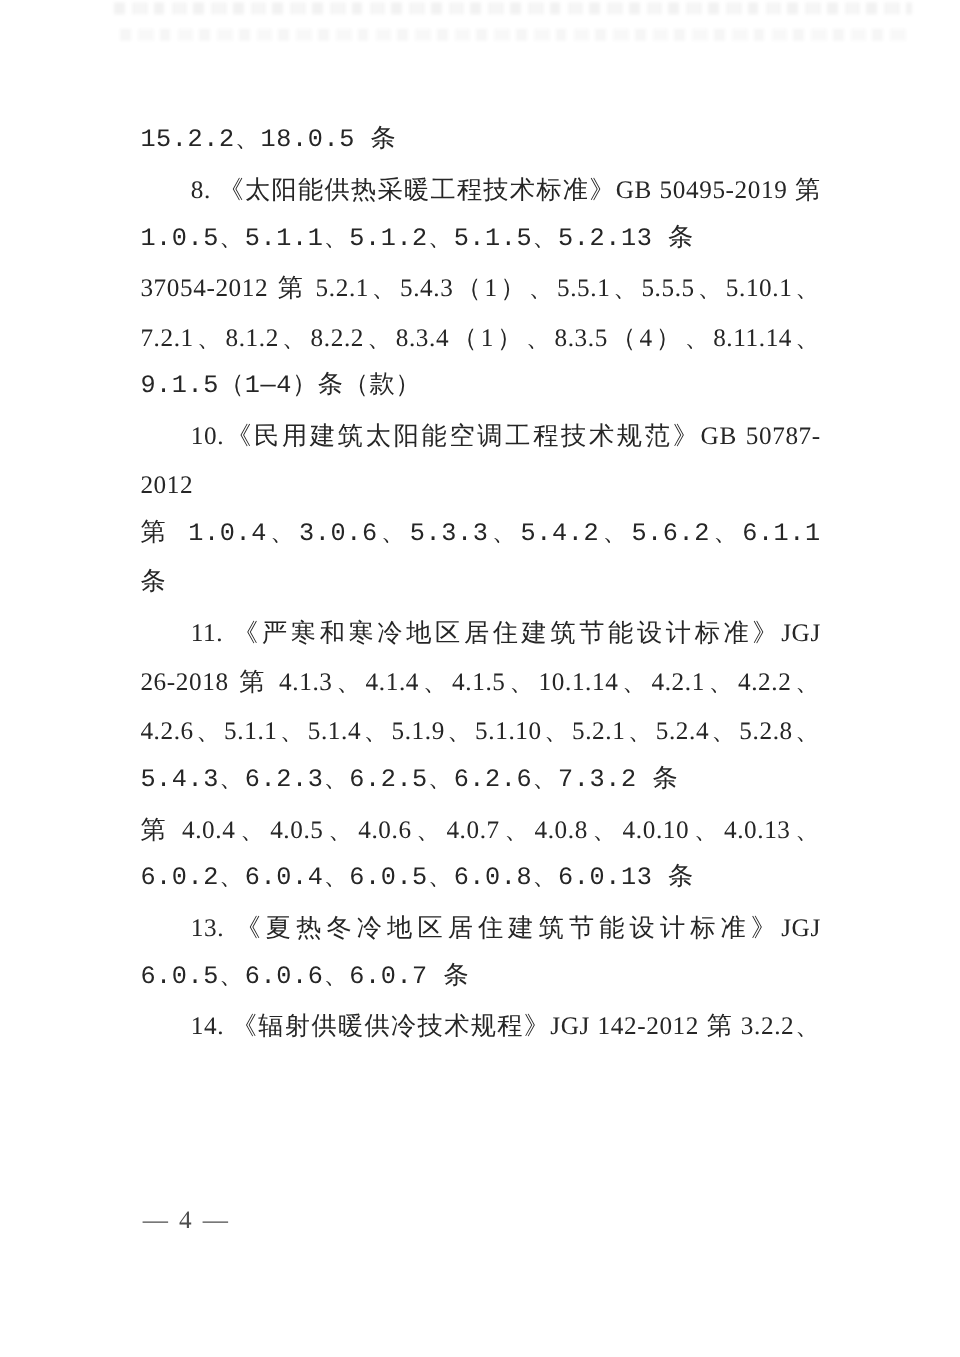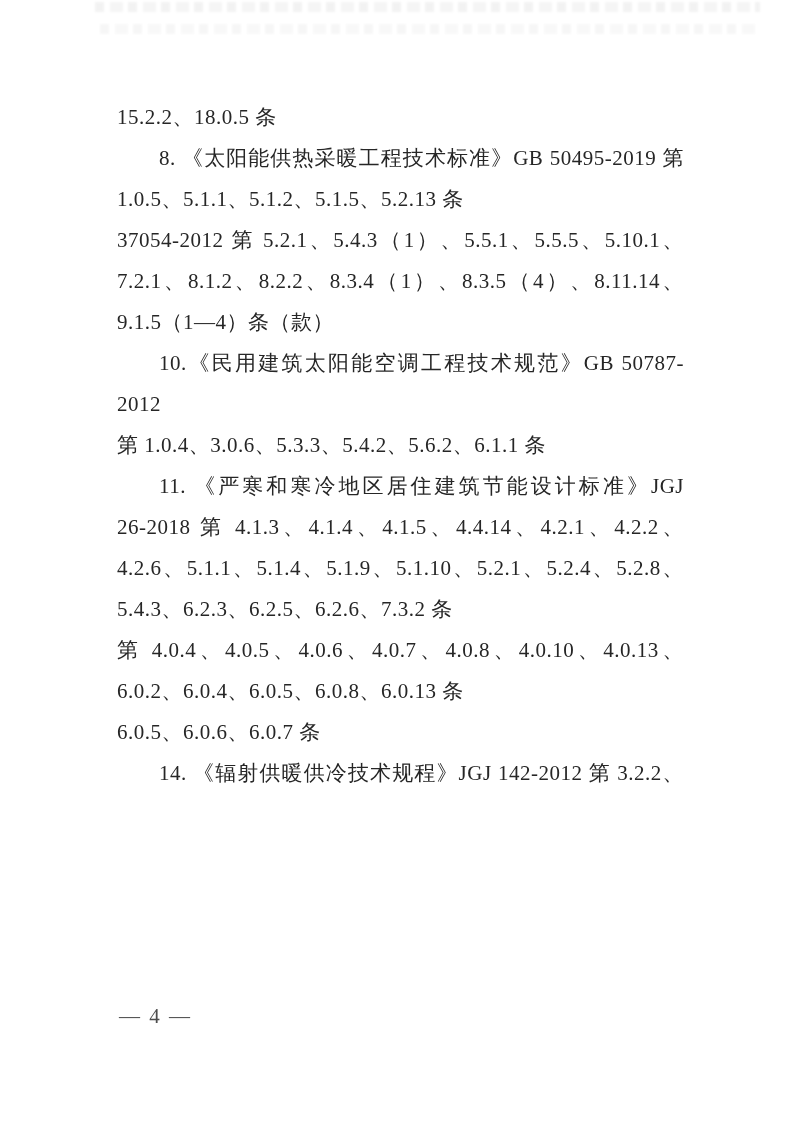--- a/index.html
+++ b/index.html
@@ -50,20 +50,21 @@
   }
   .line {
     text-align: justify;
     text-align-last: justify;
   }
   .line.first {
     text-indent: 2em;
   }
   .line.last {
     text-align-last: left;
+    font-family: Liberation Mono, monospace;
   }
   .page-footer {
     position: absolute;
     left: 119px;
     top: 998px;
     font-size: 21px;
     line-height: 36px;
     color: #4d4d4d;
     letter-spacing: 2px;
   }
@@ -87,29 +88,30 @@
         <div class="line">37054-2012 第 5.2.1、5.4.3（1）、5.5.1、5.5.5、5.10.1、</div>
         <div class="line">7.2.1、8.1.2、8.2.2、8.3.4（1）、8.3.5（4）、8.11.14、</div>
         <div class="line last">9.1.5（1—4）条（款）</div>
       </div>
       <div class="paragraph">
         <div class="line first">10.《民用建筑太阳能空调工程技术规范》GB 50787-2012</div>
         <div class="line last">第 1.0.4、3.0.6、5.3.3、5.4.2、5.6.2、6.1.1 条</div>
       </div>
       <div class="paragraph">
         <div class="line first">11. 《严寒和寒冷地区居住建筑节能设计标准》JGJ</div>
-        <div class="line">26-2018 第 4.1.3、4.1.4、4.1.5、4.4.14、4.2.1、4.2.2、</div>
+        <div class="line">26-2018 第 4.1.3、4.1.4、4.1.5、10.1.14、4.2.1、4.2.2、</div>
         <div class="line">4.2.6、5.1.1、5.1.4、5.1.9、5.1.10、5.2.1、5.2.4、5.2.8、</div>
         <div class="line last">5.4.3、6.2.3、6.2.5、6.2.6、7.3.2 条</div>
       </div>
       <div class="paragraph">
         <div class="line">第 4.0.4、4.0.5、4.0.6、4.0.7、4.0.8、4.0.10、4.0.13、</div>
         <div class="line last">6.0.2、6.0.4、6.0.5、6.0.8、6.0.13 条</div>
       </div>
       <div class="paragraph">
+        <div class="line first">13. 《夏热冬冷地区居住建筑节能设计标准》JGJ</div>
         <div class="line last">6.0.5、6.0.6、6.0.7 条</div>
       </div>
       <div class="paragraph">
         <div class="line first">14. 《辐射供暖供冷技术规程》JGJ 142-2012 第 3.2.2、</div>
       </div>
     </div>
 
   <div class="page-footer">
     <span>— 4 —</span>
   </div>

